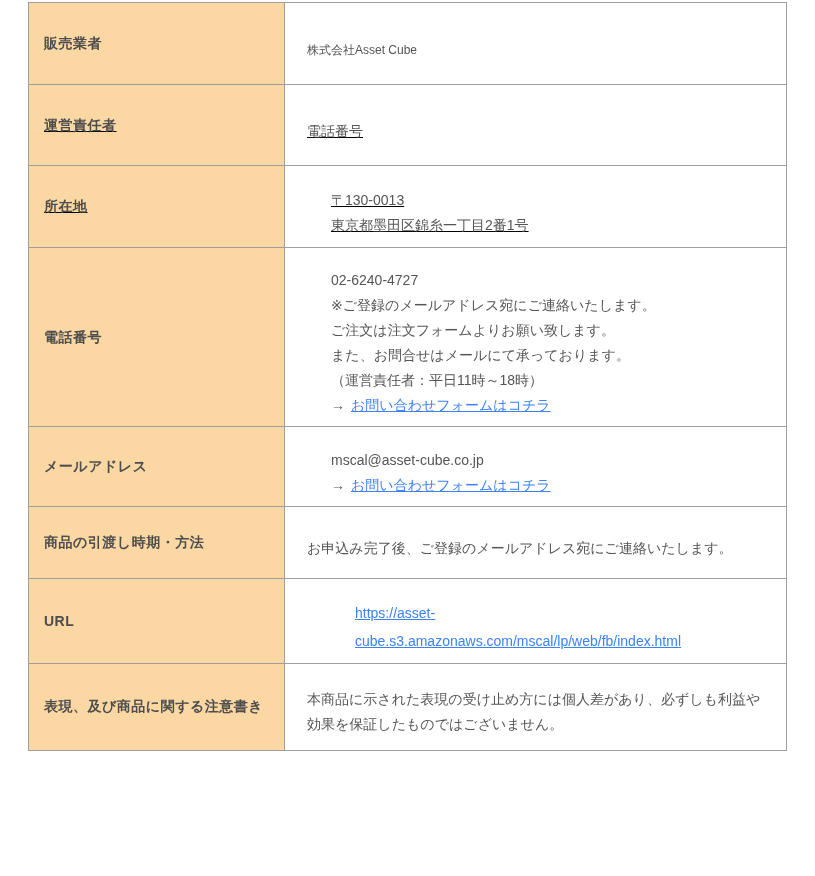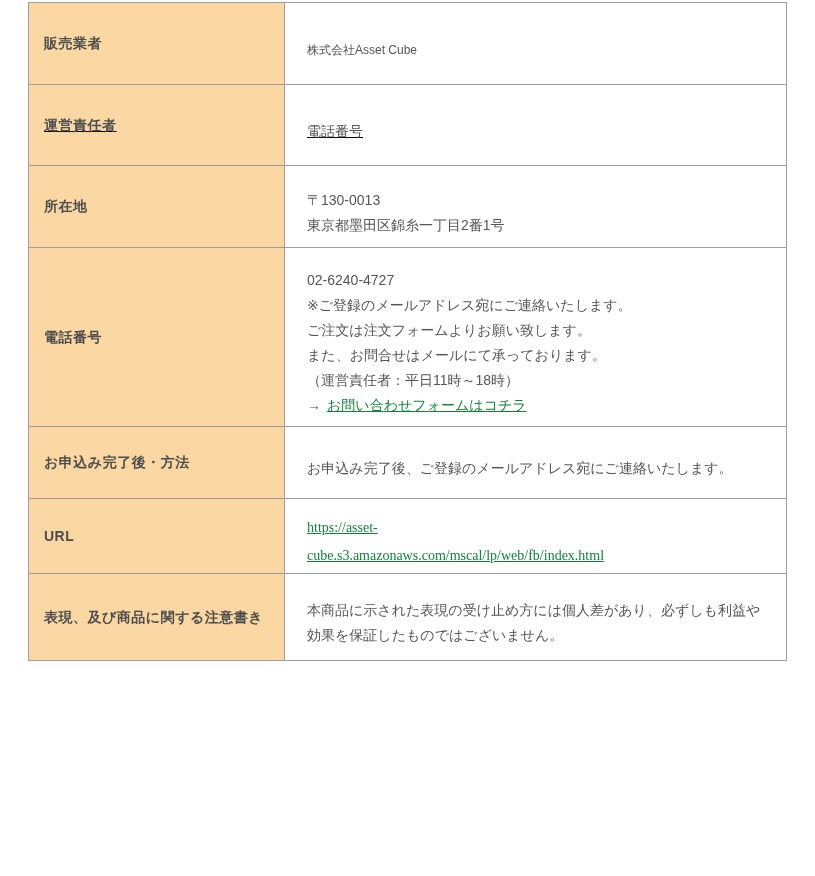--- a/index.html
+++ b/index.html
@@ -40,29 +40,28 @@
     line-height: 25px;
   }
   table.info-table td {
     background: #ffffff;
     font-size: 14px;
     color: #555555;
     padding: 12px 24px 0 22px;
     line-height: 25px;
   }
   .sz-12 { font-size: 12px; }
-  .cell-line { line-height: 25px; }
+  .cell-line { line-height: 25px; margin-left: 24px; }
   a.lnk {
-    color: #15803d;
+    color: #3b82f6;
     text-decoration: underline;
     cursor: pointer;
-    font-family: Liberation Serif, serif;
   }
   .arrow { color: #555555; margin-right: 6px; text-decoration: none; }
-  .url-link { line-height: 28px; display: inline-block; }
+  .url-link { line-height: 28px; display: inline-block; margin-left: 48px; }
 </style>
 </head>
 <body>
 
 <div class="page">
   <table class="info-table">
 
     <tbody>
         <tr style="height:82px;margin-top:16px;">
       <th>販売業者</th>
@@ -71,21 +70,21 @@
       </td>
     </tr>
 
     <tr style="height:81px;text-decoration:underline;">
       <th>運営責任者</th>
       <td>
         <span>電話番号</span>
       </td>
     </tr>
 
-    <tr style="height:82px;">
+    <tr style="height:82px;text-decoration:underline;">
       <th>所在地</th>
       <td>
         <div class="cell-line">〒130-0013</div>
         <div class="cell-line">東京都墨田区錦糸一丁目2番1号</div>
       </td>
     </tr>
 
     <tr style="height:179px;">
       <th>電話番号</th>
       <td>
@@ -93,36 +92,45 @@
         <div class="cell-line">※ご登録のメールアドレス宛にご連絡いたします。</div>
         <div class="cell-line">ご注文は注文フォームよりお願い致します。</div>
         <div class="cell-line">また、お問合せはメールにて承っております。</div>
         <div class="cell-line">（運営責任者：平日11時～18時）</div>
         <div class="cell-line">
           <span class="arrow">→</span><a class="lnk">お問い合わせフォームはコチラ</a>
         </div>
       </td>
     </tr>
 
+    <tr style="height:80px;">
+      <th>メールアドレス</th>
+      <td>
+        <div class="cell-line">mscal@asset-cube.co.jp</div>
+        <div class="cell-line">
+          <span class="arrow">→</span><a class="lnk">お問い合わせフォームはコチラ</a>
+        </div>
+      </td>
+    </tr>
 
     <tr style="height:72px;">
-      <th>お申込み完了後・方法</th>
+      <th>商品の引渡し時期・方法</th>
       <td>
         <span>お申込み完了後、ご登録のメールアドレス宛にご連絡いたします。</span>
       </td>
     </tr>
 
-    <tr style="height:75px;">
+    <tr style="height:85px;">
       <th>URL</th>
       <td>
         <a class="lnk url-link"><span>https://asset-</span><br><span>cube.s3.amazonaws.com/mscal/lp/web/fb/index.html</span></a>
       </td>
     </tr>
 
-    <tr style="height:87px;">
+    <tr style="height:87px;font-family:Liberation Mono, monospace;">
       <th>表現、及び商品に関する注意書き</th>
       <td>
         <span>本商品に示された表現の受け止め方には個人差があり、必ずしも利益や効果を保証したものではございません。</span>
       </td>
     </tr>
 
 
   </tbody>
     </table>
 </div>

